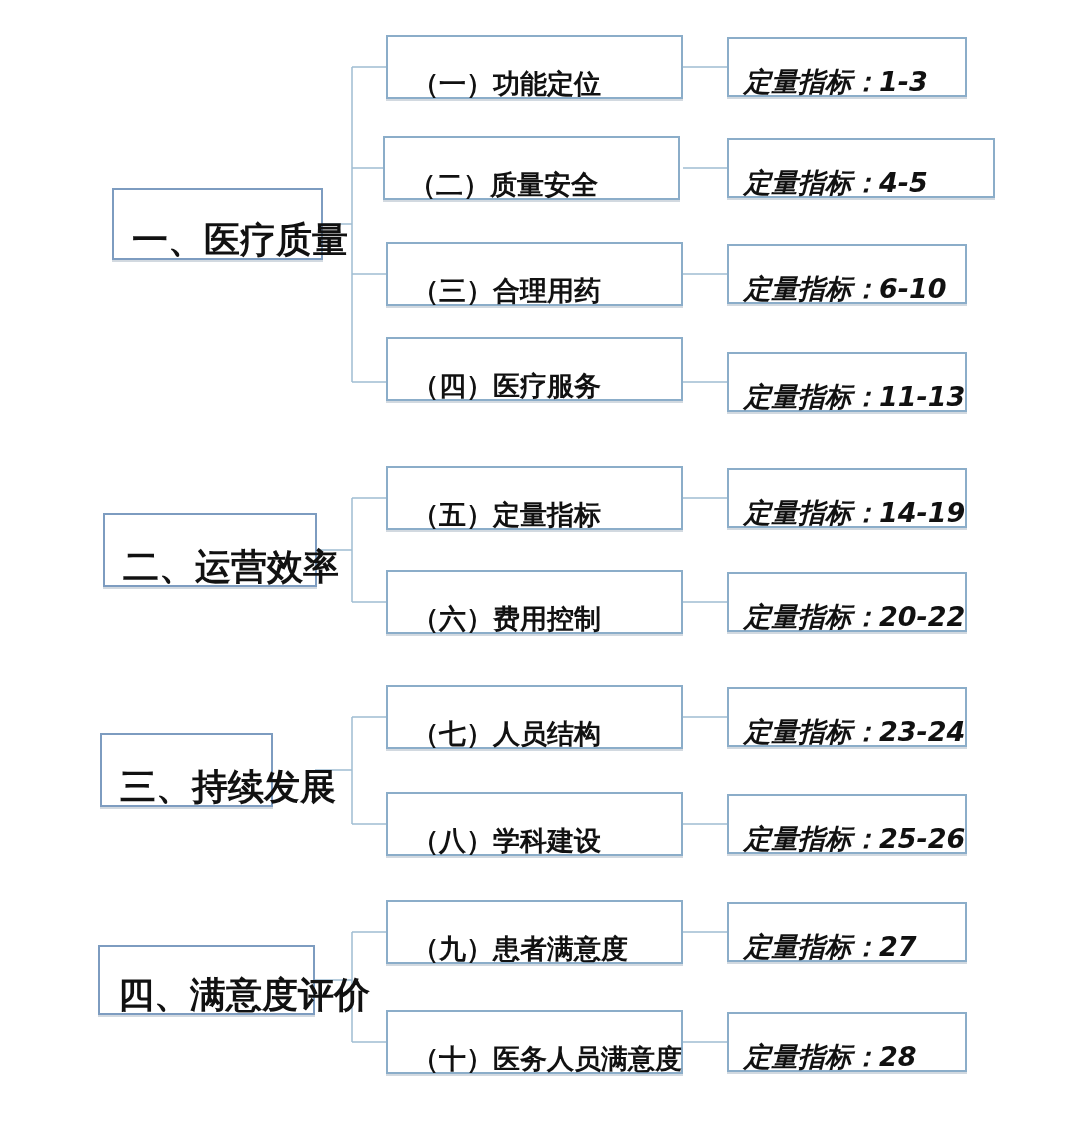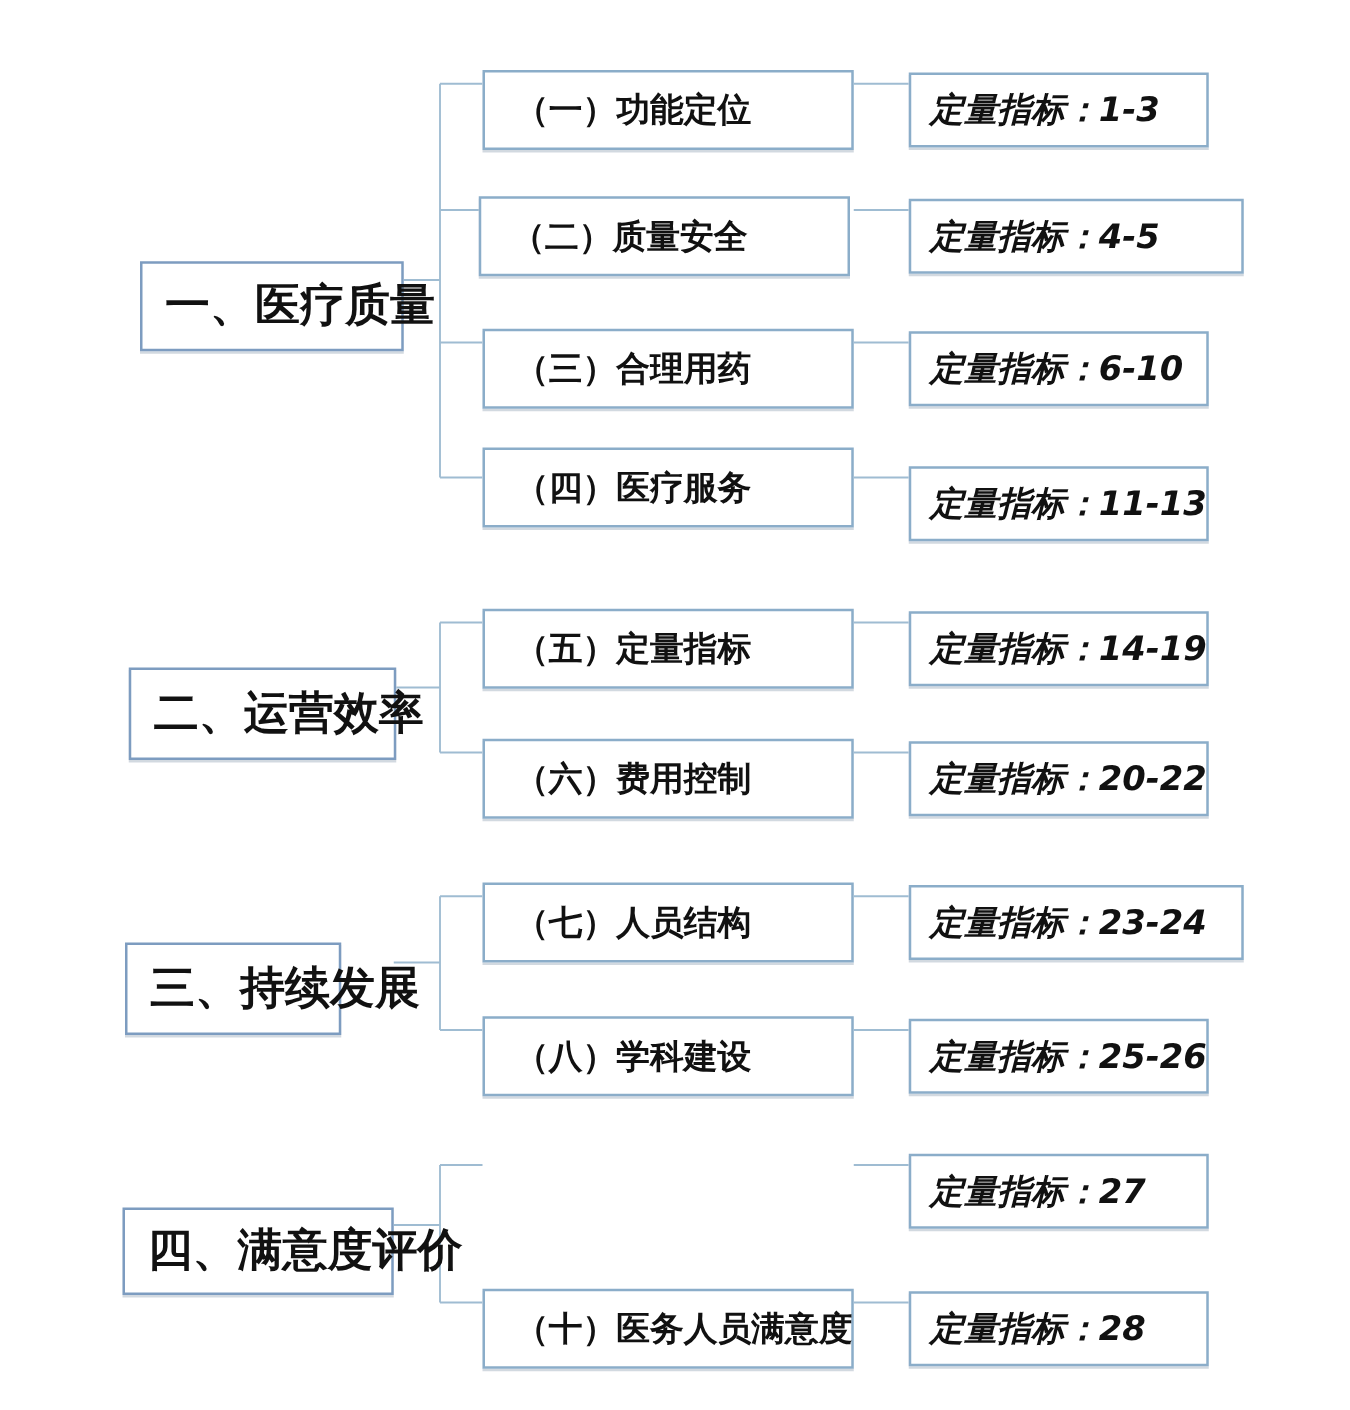--- a/index.html
+++ b/index.html
@@ -28,25 +28,24 @@
     left: 0;
     top: 0;
     width: 1080px;
     height: 1128px;
     color: var(--connector);
   }
   .box {
     position: absolute;
     background: #ffffff;
     display: flex;
-    align-items: center;
+    align-items: flex-end;
     box-sizing: border-box;
     white-space: nowrap;
     box-shadow: 0 2px 0 rgba(125, 145, 165, 0.35);
-    margin-top: 21px;
   }
   .box span {
     font-weight: bold;
     color: var(--text);
     line-height: 1;
   }
   .left-box {
     border: 2px solid var(--category-border);
     padding-left: 18px;
   }
@@ -145,32 +144,35 @@
   <div class="box right-box" style="left:727px;top:572px;width:240px;height:60px">
     <span>定量指标：20-22</span>
   </div>
 
   <div class="box left-box" style="left:100px;top:733px;width:173px;height:74px">
     <span>三、持续发展</span>
   </div>
   <div class="box mid-box" style="left:386px;top:685px;width:297px;height:64px">
     <span>（七）人员结构</span>
   </div>
-  <div class="box right-box" style="left:727px;top:687px;width:268px;height:60px">
+  <div class="box right-box" style="left:727px;top:687px;width:240px;height:60px">
     <span>定量指标：23-24</span>
   </div>
   <div class="box mid-box" style="left:386px;top:792px;width:297px;height:64px">
     <span>（八）学科建设</span>
   </div>
   <div class="box right-box" style="left:727px;top:794px;width:240px;height:60px">
     <span>定量指标：25-26</span>
   </div>
 
   <div class="box left-box" style="left:98px;top:945px;width:217px;height:70px">
     <span>四、满意度评价</span>
+  </div>
+  <div class="box mid-box" style="left:386px;top:900px;width:297px;height:64px">
+    <span>（九）患者满意度</span>
   </div>
   <div class="box right-box" style="left:727px;top:902px;width:240px;height:60px">
     <span>定量指标：27</span>
   </div>
   <div class="box mid-box" style="left:386px;top:1010px;width:297px;height:64px">
     <span>（十）医务人员满意度</span>
   </div>
   <div class="box right-box" style="left:727px;top:1012px;width:240px;height:60px">
     <span>定量指标：28</span>
   </div>

